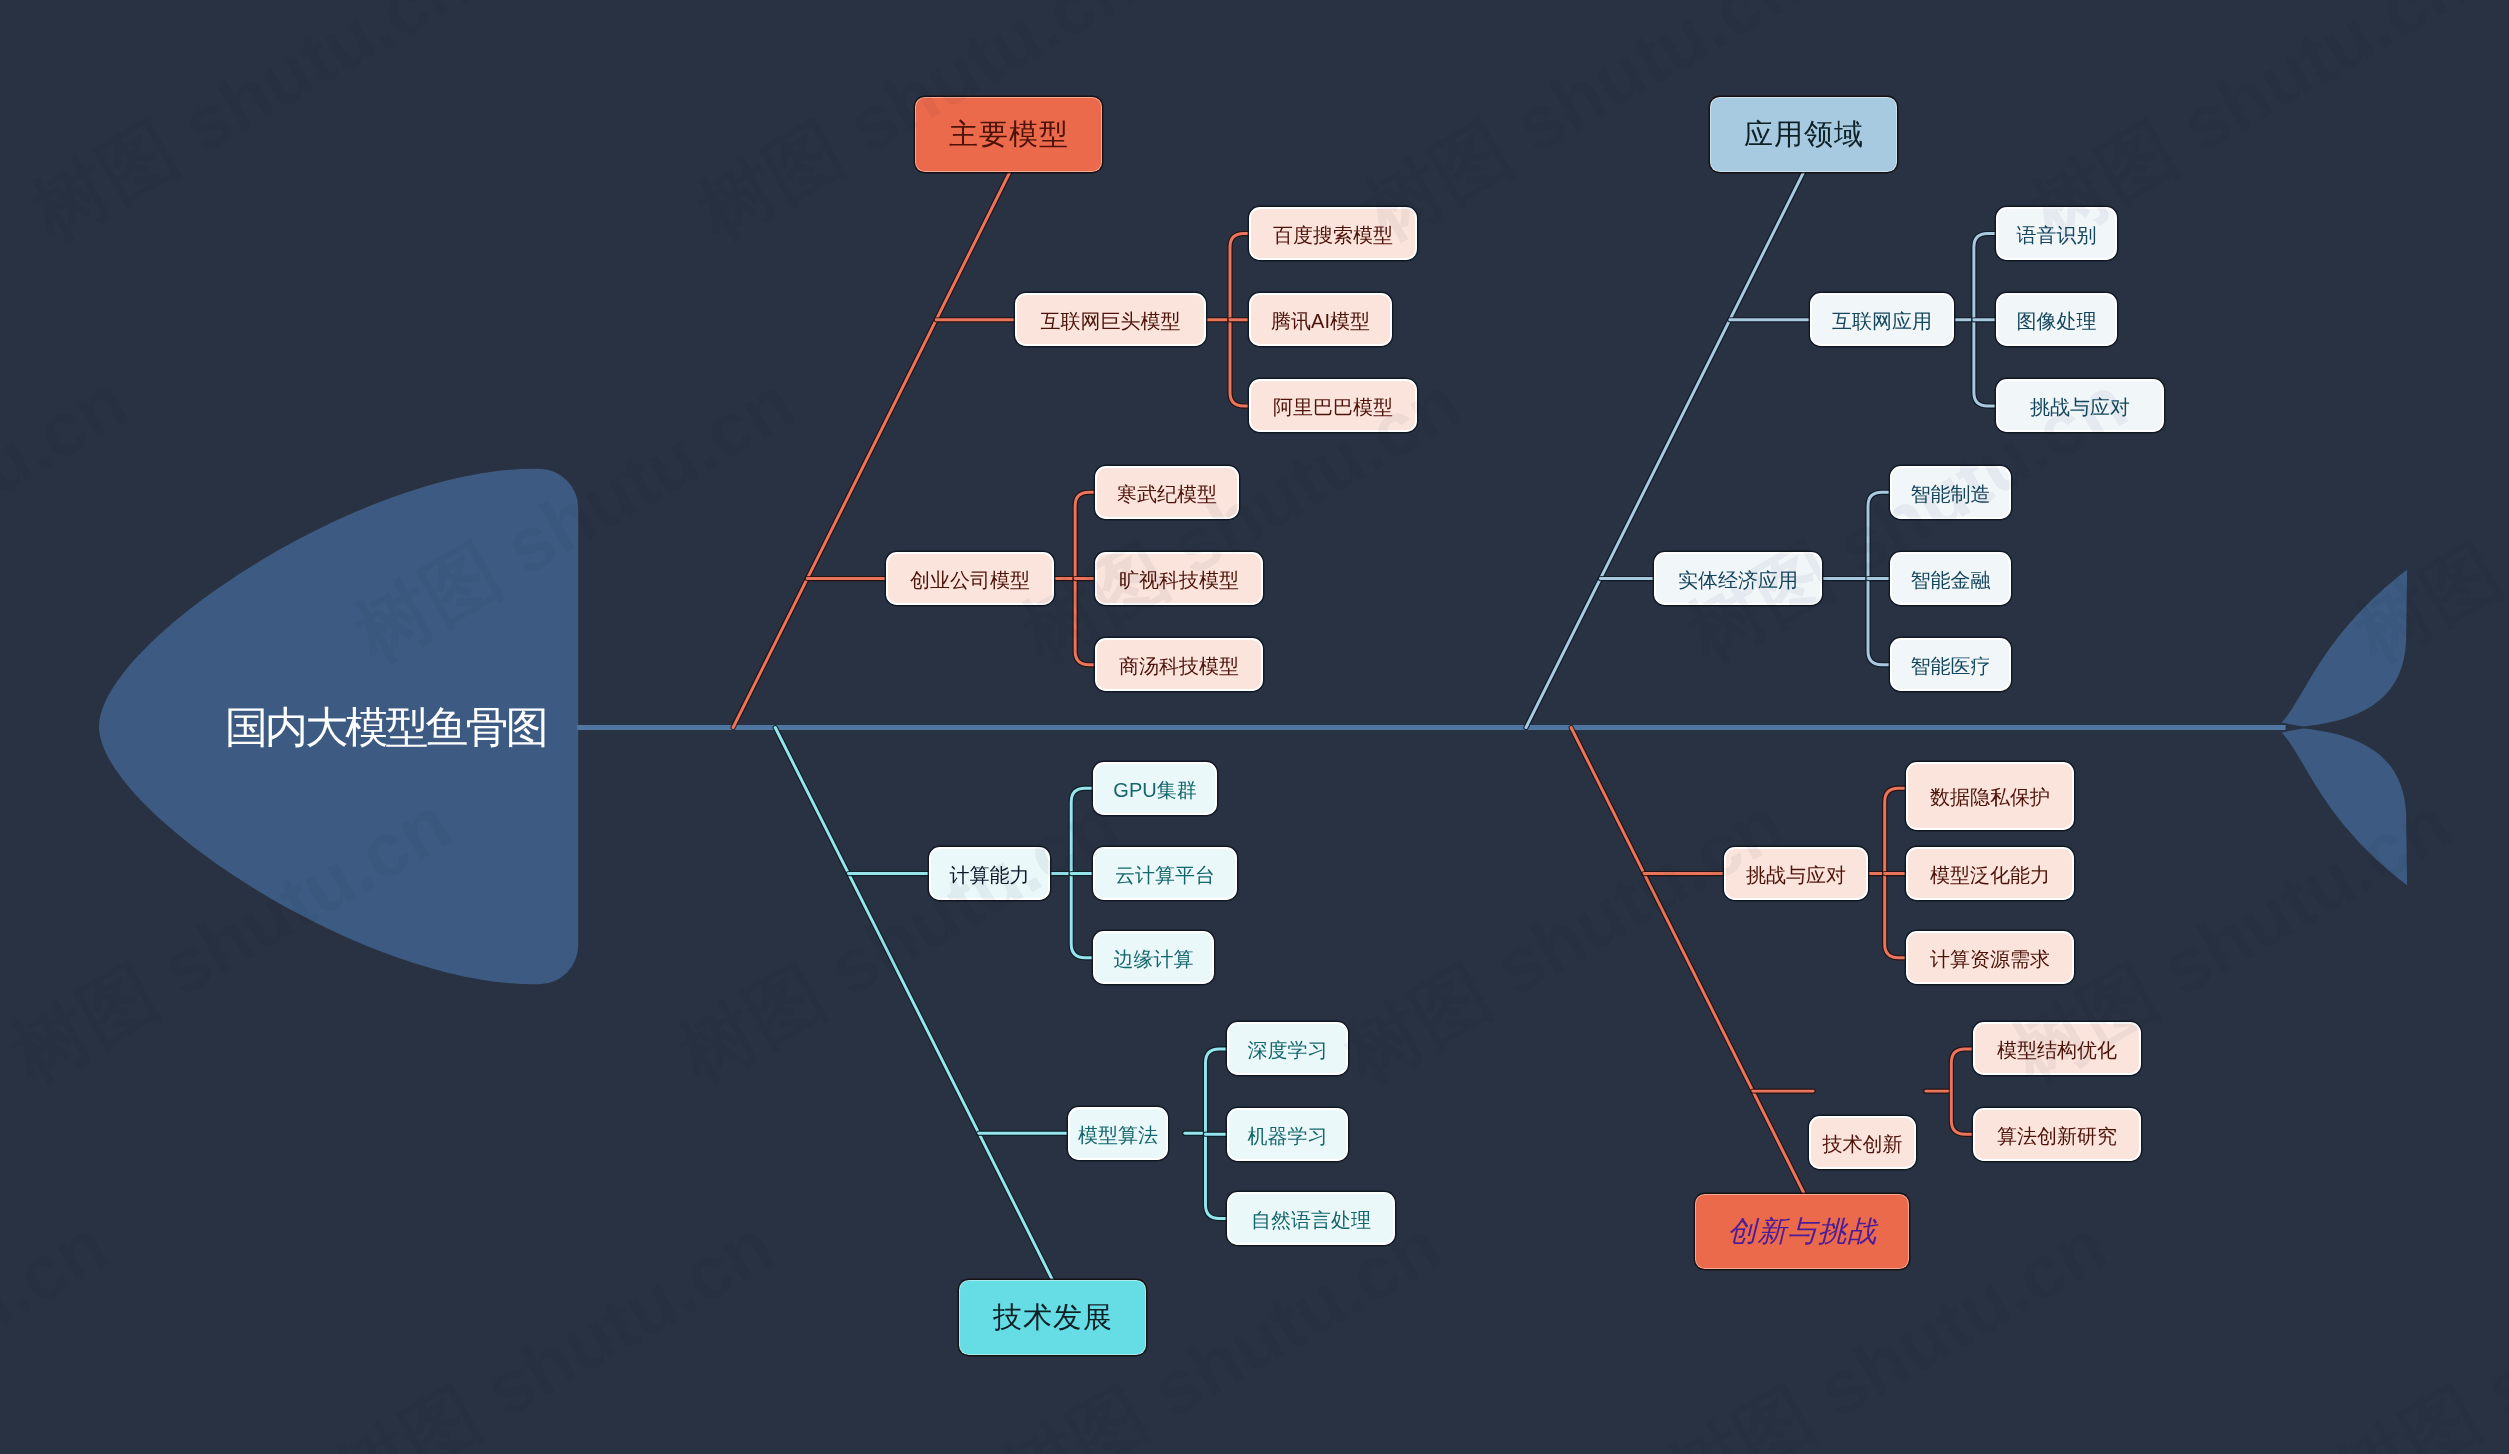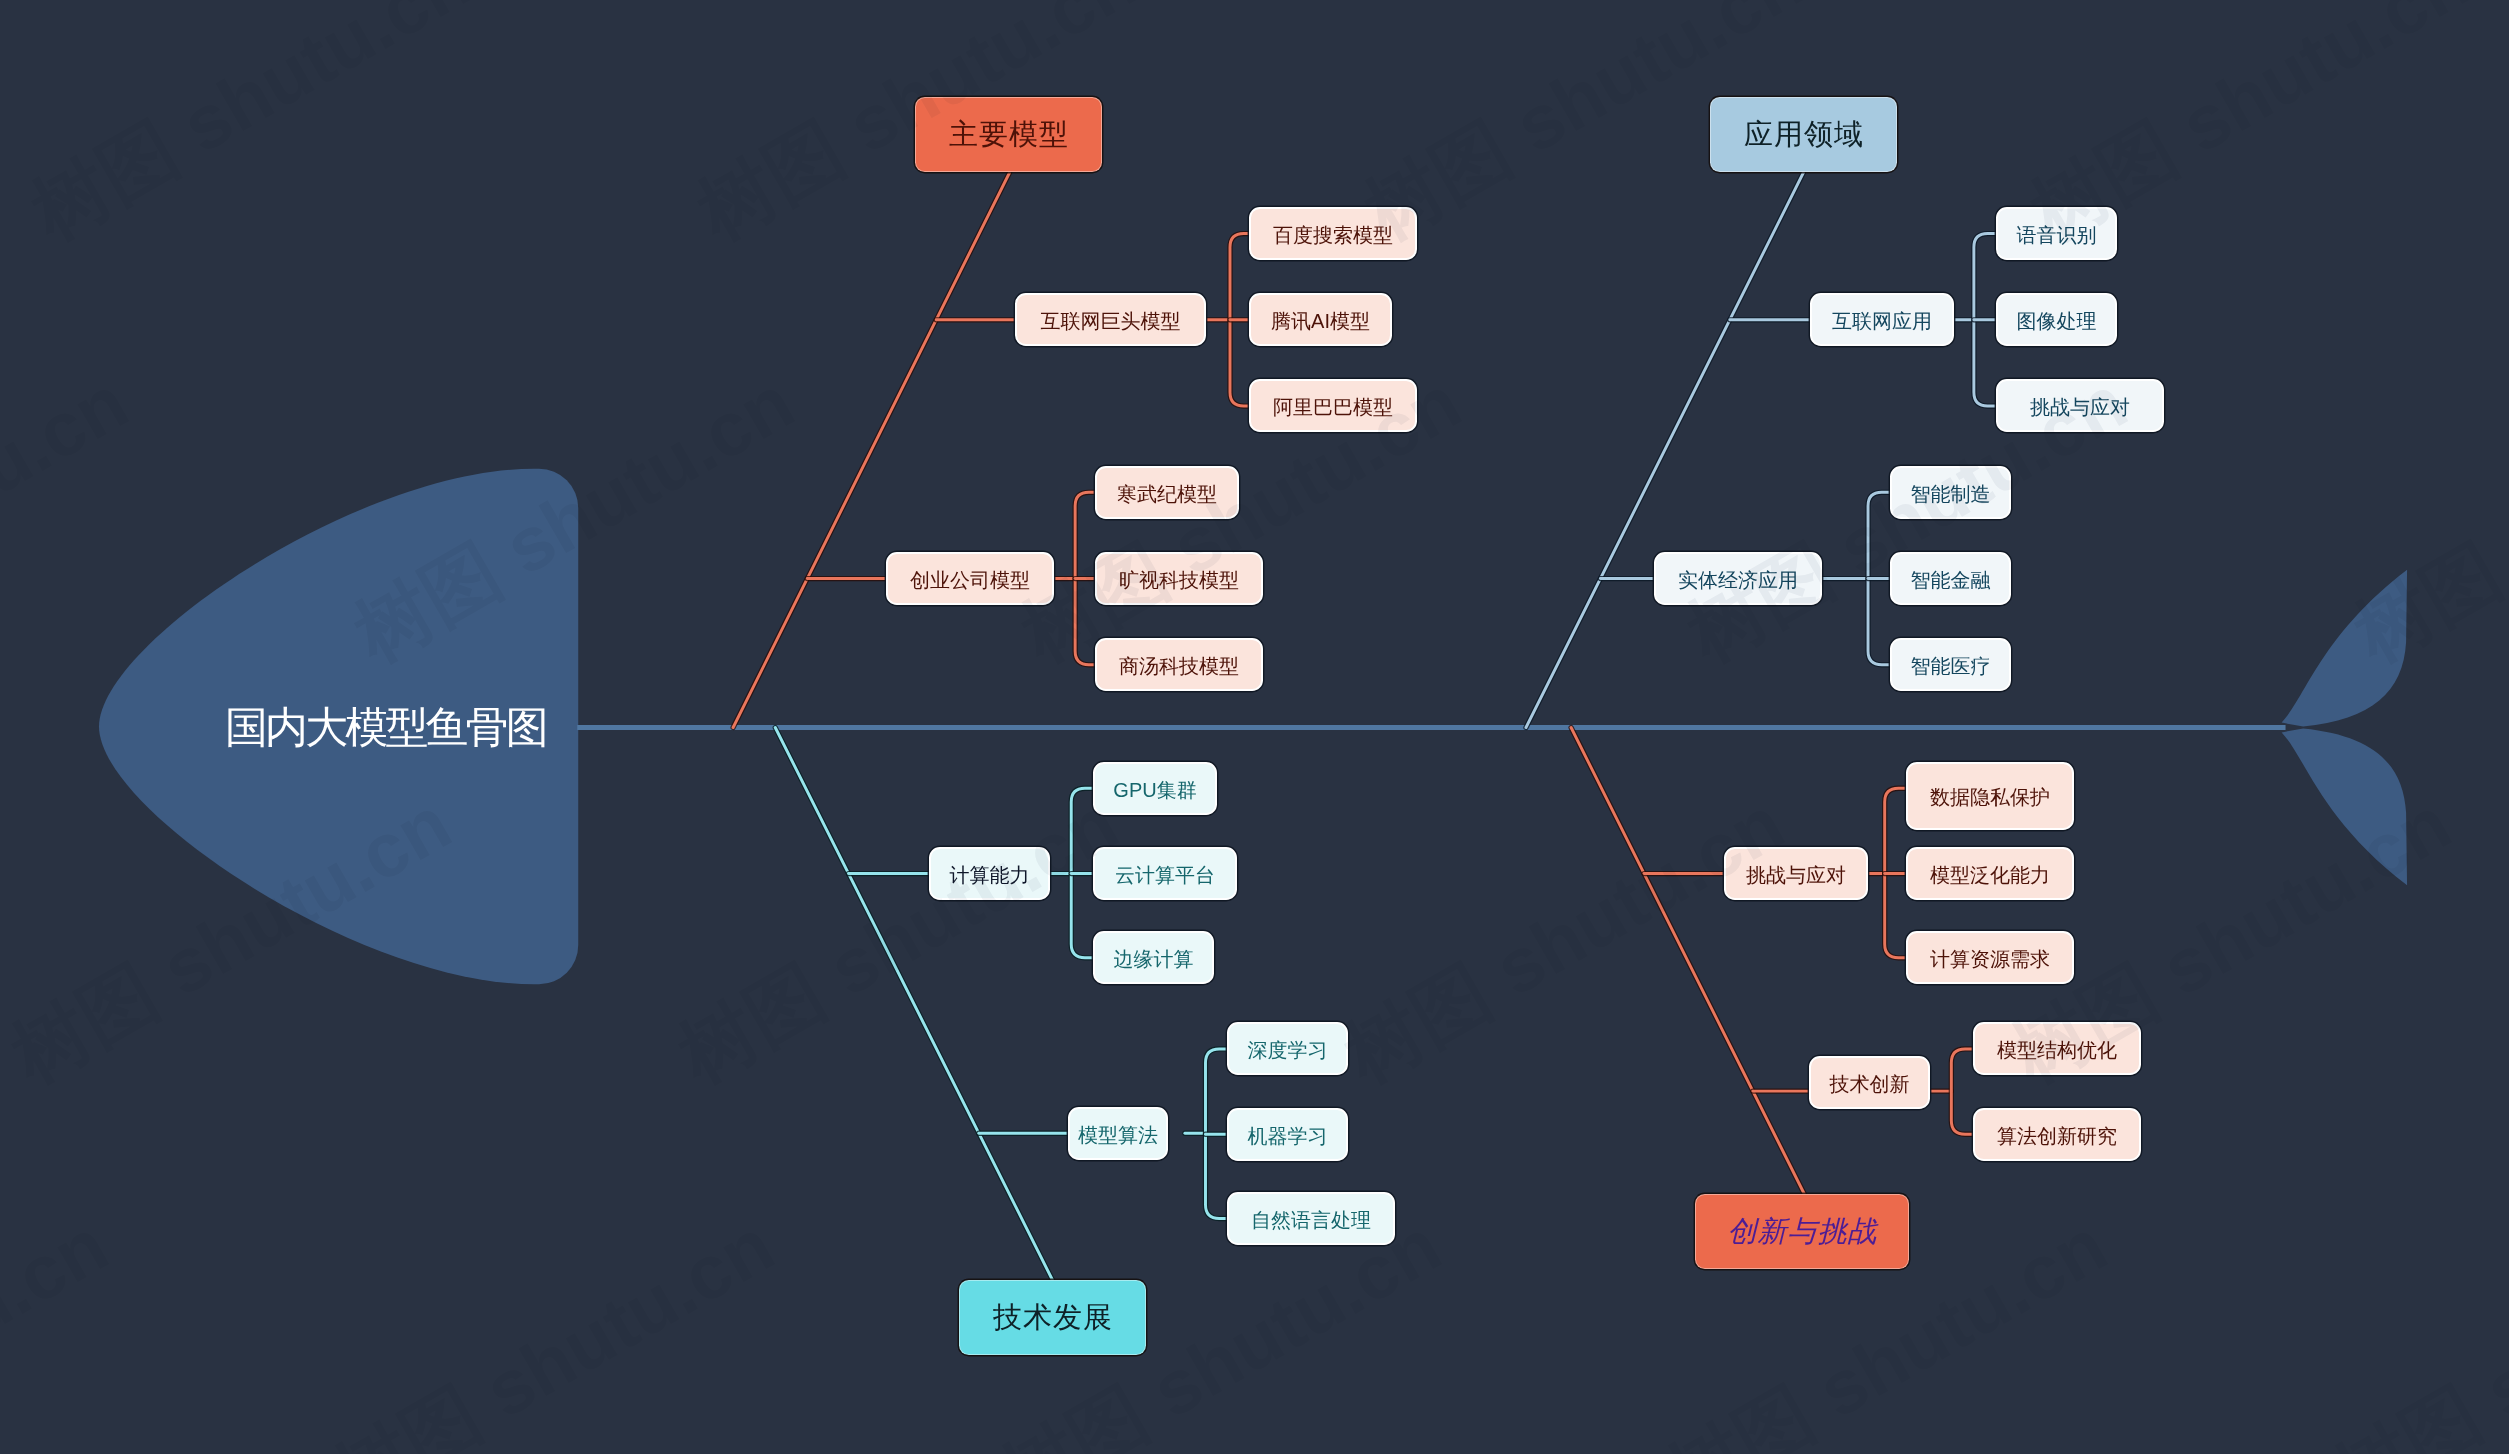--- a/index.html
+++ b/index.html
@@ -129,21 +129,21 @@
       <div class="node lvl2" style="left: 1093px; top: 931px; width: 121px; height: 53px; background: rgb(234, 248, 249); color: rgb(21, 102, 108);">边缘计算</div>
       <div class="node lvl2" style="left: 1068px; top: 1107px; width: 100px; height: 53px; background: rgb(234, 248, 249); color: rgb(21, 102, 108);">模型算法</div>
       <div class="node lvl2" style="left: 1227px; top: 1022px; width: 121px; height: 53px; background: rgb(234, 248, 249); color: rgb(21, 102, 108);">深度学习</div>
       <div class="node lvl2" style="left: 1227px; top: 1108px; width: 121px; height: 53px; background: rgb(234, 248, 249); color: rgb(21, 102, 108);">机器学习</div>
       <div class="node lvl2" style="left: 1227px; top: 1192px; width: 168px; height: 53px; background: rgb(234, 248, 249); color: rgb(21, 102, 108);">自然语言处理</div>
       <div class="node lvl1" style="left: 1695px; top: 1194px; width: 214px; height: 75px; background: rgb(236, 106, 76); color: #4c1d95; font-style: italic;">创新与挑战</div>
       <div class="node lvl2" style="left: 1724px; top: 847px; width: 144px; height: 53px; background: rgb(251, 228, 220); color: rgb(77, 18, 8);">挑战与应对</div>
       <div class="node lvl2" style="left: 1906px; top: 762px; width: 168px; height: 68px; background: rgb(251, 228, 220); color: rgb(77, 18, 8);">数据隐私保护</div>
       <div class="node lvl2" style="left: 1906px; top: 847px; width: 168px; height: 53px; background: rgb(251, 228, 220); color: rgb(77, 18, 8);">模型泛化能力</div>
       <div class="node lvl2" style="left: 1906px; top: 931px; width: 168px; height: 53px; background: rgb(251, 228, 220); color: rgb(77, 18, 8); text-align: right;">计算资源需求</div>
-      <div class="node lvl2" style="left: 1809px; top: 1056px; width: 121px; height: 53px; background: rgb(251, 228, 220); color: rgb(77, 18, 8);">技术创新</div>
+      <div class="node lvl2" style="left: 1809px; top: 1116px; width: 107px; height: 53px; background: rgb(251, 228, 220); color: rgb(77, 18, 8);">技术创新</div>
       <div class="node lvl2" style="left: 1973px; top: 1022px; width: 168px; height: 53px; background: rgb(251, 228, 220); color: rgb(77, 18, 8);">模型结构优化</div>
       <div class="node lvl2" style="left: 1973px; top: 1108px; width: 168px; height: 53px; background: rgb(251, 228, 220); color: rgb(77, 18, 8);">算法创新研究</div>
     </div>
   <div id="wmlayer">
       <div class="wm" style="left: 19.6px; top: 186px;">树图 shutu.cn</div>
       <div class="wm" style="left: 686px; top: 186px;">树图 shutu.cn</div>
       <div class="wm" style="left: 1353px; top: 186px;">树图 shutu.cn</div>
       <div class="wm" style="left: 2019px; top: 186px;">树图 shutu.cn</div>
       <div class="wm" style="left: -323px; top: 608px;">树图 shutu.cn</div>
       <div class="wm" style="left: 343px; top: 608px;">树图 shutu.cn</div>

